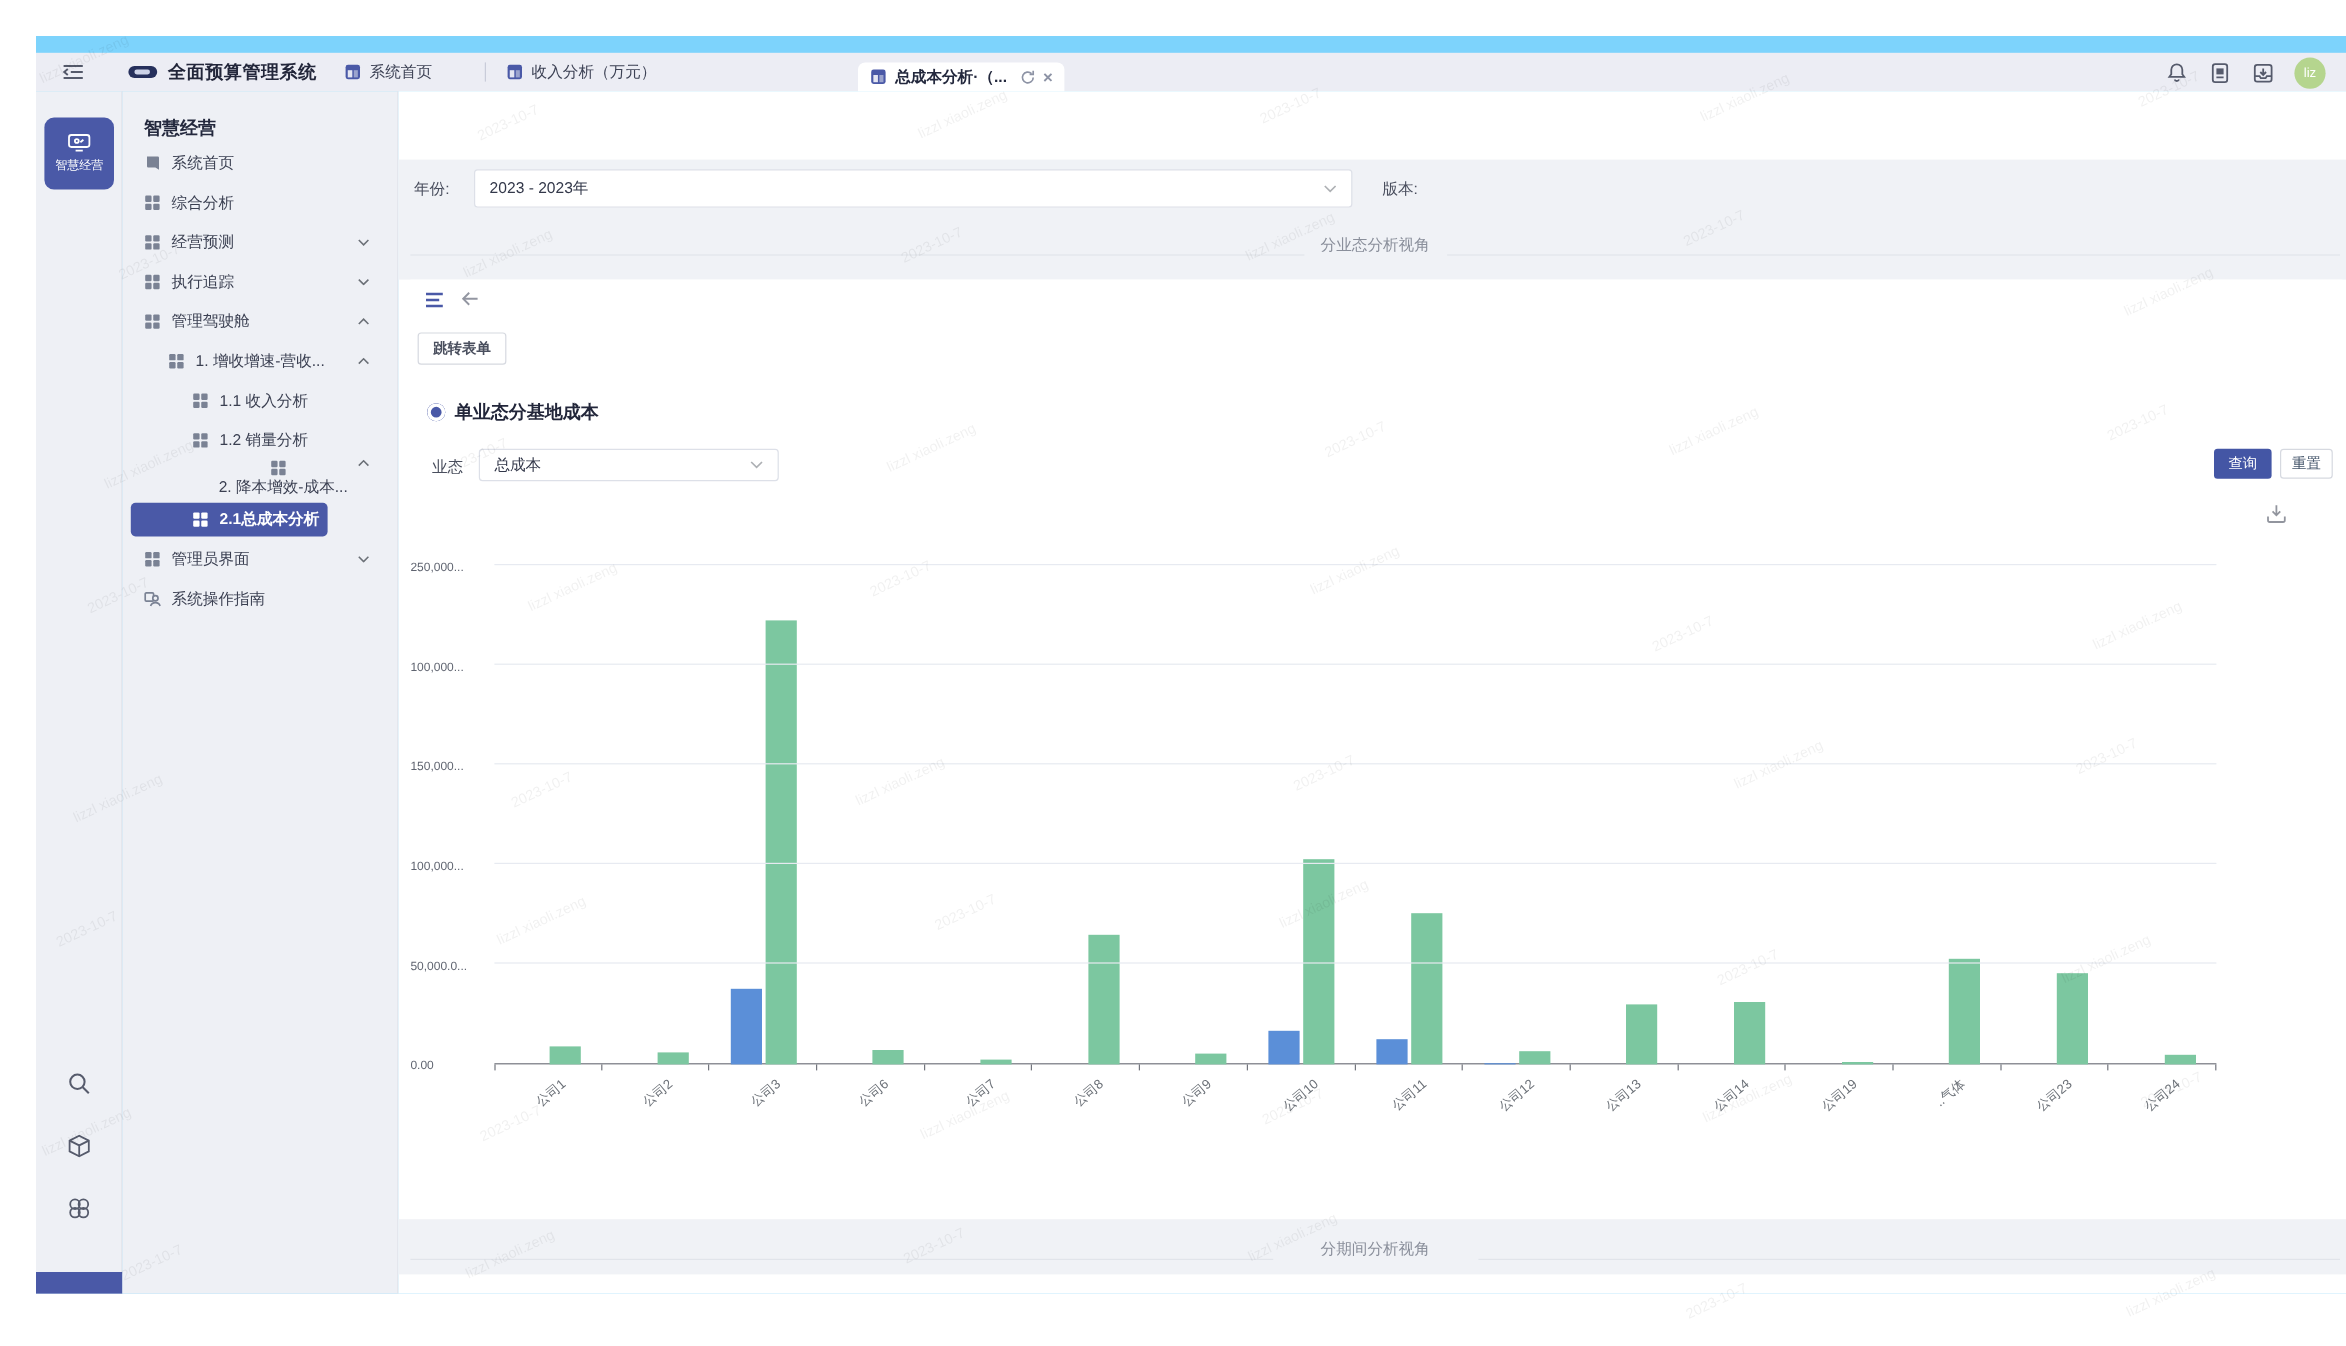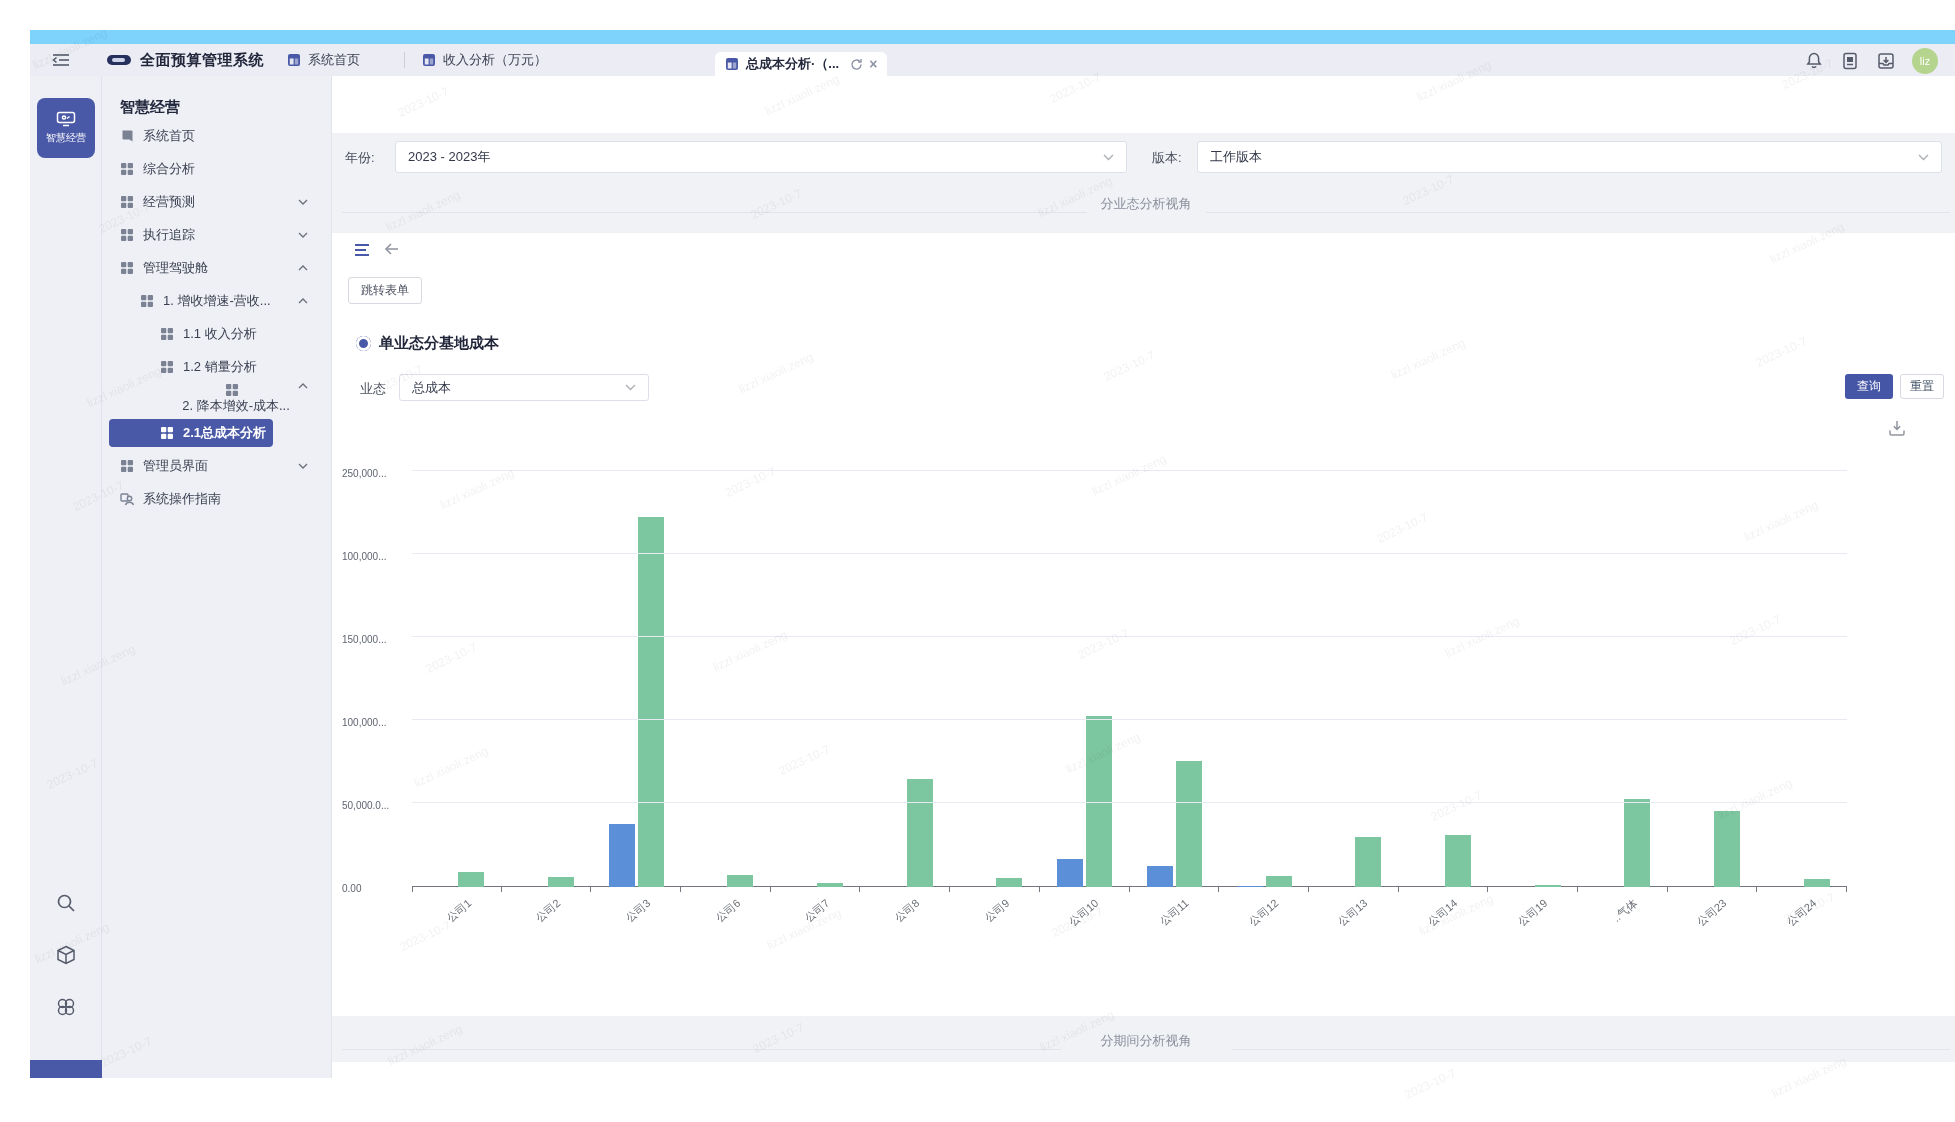--- a/index.html
+++ b/index.html
@@ -54,21 +54,21 @@
     display:flex; align-items:center; padding:0 12px; font-size:13px; color:#33384a; cursor:pointer; }
   .select .chev { margin-left:auto; width:11px; height:7px; opacity:.55; }
   .divider-row { position:absolute; left:10px; top:62px; width:1608px; display:flex; align-items:flex-end; gap:14px; }
   .divider-row .dline { flex:1; height:1px; background:#e1e4ea; }
   .divider-row .dtext { font-size:13px; color:#8a8f9b; }
 
   .panel { position:absolute; left:10px; top:157px; width:1610px; height:783px; background:#fff; }
   .hamburger { position:absolute; left:12px; top:10px; width:18px; height:14px; cursor:pointer; }
   .back-arrow { position:absolute; left:42px; top:8px; width:16px; height:16px; cursor:pointer; opacity:.65; }
   .jump-btn { position:absolute; left:6px; top:44px; height:27px; padding:0 12px; background:#fff; border:1px solid #d6d9e0; border-radius:3px;
-    font-size:12px; color:#4a4f5e; display:flex; align-items:center; cursor:pointer; }
+    font-size:12px; color:#4a4f5e; display:flex; align-items:center; cursor:pointer;font-weight:bold; }
   .radio-row { position:absolute; left:14px; top:101px; display:flex; align-items:center; gap:8px; }
   .radio { width:15px; height:15px; border-radius:50%; background:#4a59a7; box-shadow:inset 0 0 0 3px #fff, inset 0 0 0 7px #4a59a7; cursor:pointer; }
   .section-title { font-size:15px; font-weight:bold; color:#22263a; }
   .biz-label { position:absolute; left:18px; top:147px; font-size:13px; color:#4a4f5e; }
   .query-btn { position:absolute; left:1503px; top:141px; width:48px; height:25px; background:#4456a5; color:#fff; font-size:12px;
     border:none; border-radius:3px; display:flex; align-items:center; justify-content:center; cursor:pointer; }
   .reset-btn { position:absolute; left:1558px; top:141px; width:44px; height:25px; background:#fff; color:#44556a; font-size:12px;
     border:1px solid #d6d9e0; border-radius:3px; display:flex; align-items:center; justify-content:center; cursor:pointer; }
   .download-ic { position:absolute; left:1546px; top:186px; width:18px; height:18px; cursor:pointer; opacity:.6; }
 
@@ -391,28 +391,20 @@
         <span class="f-label" style="left:13px">年份:</span>
         <div class="select" style="left:63px; width:732px">
           <span>2023 - 2023年</span>
           <span class="chev">
             <svg width="11" height="7" viewBox="0 0 11 7" fill="none" stroke="#6b7077" stroke-width="1.4">
                 <path d="M1 1l4.5 4.5L10 1"></path>
               </svg>
           </span>
         </div>
         <span class="f-label" style="left:820px">版本:</span>
-        <div class="select" style="left:865px; width:745px">
-          <span>工作版本</span>
-          <span class="chev">
-            <svg width="11" height="7" viewBox="0 0 11 7" fill="none" stroke="#6b7077" stroke-width="1.4">
-                <path d="M1 1l4.5 4.5L10 1"></path>
-              </svg>
-          </span>
-        </div>
         <div class="divider-row">
           <span class="dline"></span>
           <span class="dtext">分业态分析视角</span>
           <span class="dline"></span>
         </div>
       </div>
 
       <div class="panel">
         <span class="hamburger">
           <svg width="18" height="14" viewBox="0 0 18 14" fill="none" stroke="#4a59a7" stroke-width="2">

